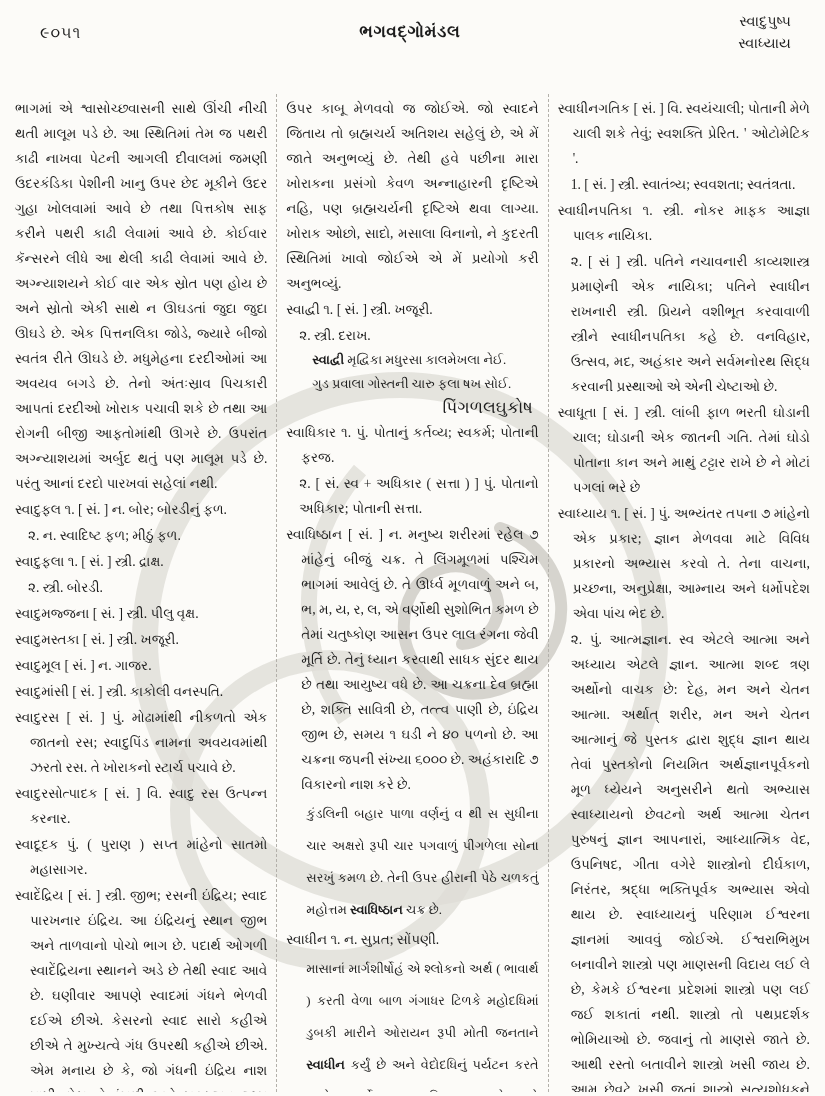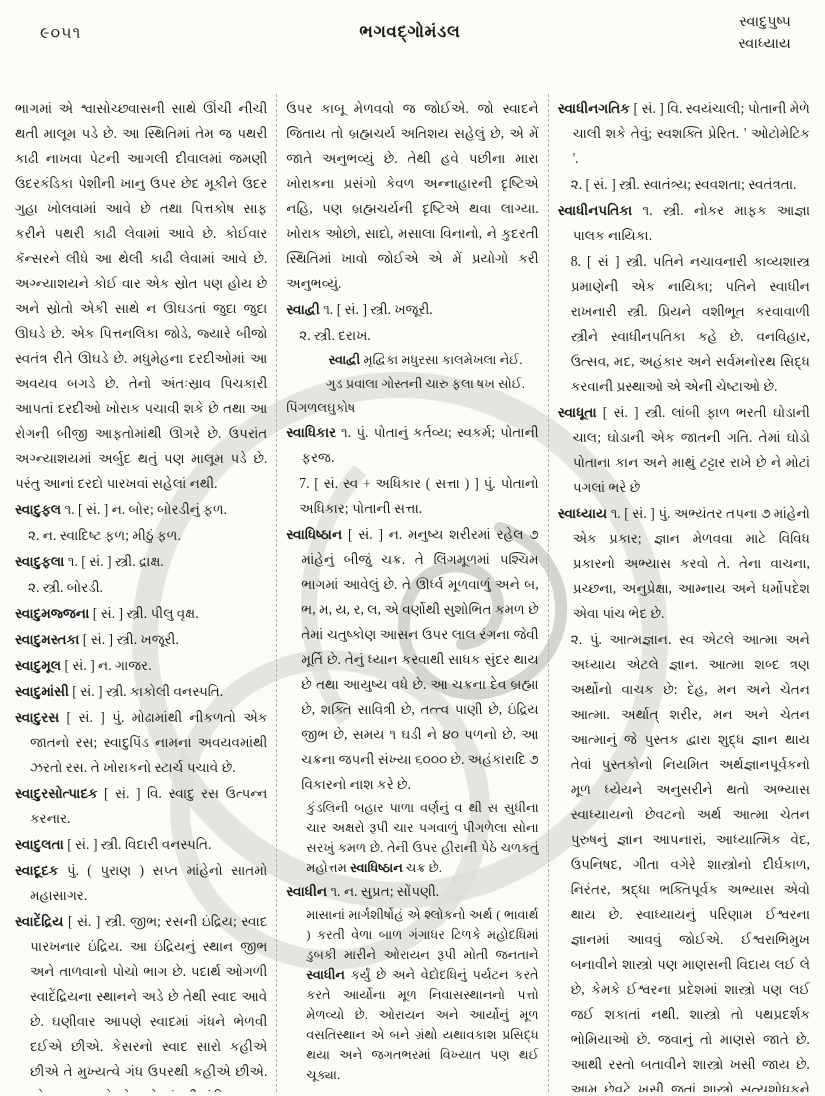--- a/index.html
+++ b/index.html
@@ -36,25 +36,25 @@
     font-size:13.6px;
     line-height:25px;
     text-align:justify;
     overflow:hidden;
   }
   .col + .col{border-left:1px dashed #b3b0aa;}
   
   .blk{margin:0 0 1px 0;}
   .para{text-indent:0;}
   .entry{padding-left:15px;text-indent:-15px;}
-  .hw{font-weight:bold;}
+  .hw{font-weight:normal;}
   .sense{padding-left:13px;}
-  .quote{padding-left:20px;font-size:12.9px;line-height:20px;}
-  .verse{padding-left:26px;font-size:12.9px;line-height:23px;text-align:center;}
-  .cite{text-align:left;font-size:13px;line-height:22px;padding-right:6px;}
+  .quote{padding-left:20px;font-size:12.9px;line-height:32px;}
+  .verse{padding-left:26px;font-size:12.9px;line-height:23px;text-align:left;}
+  .cite{text-align:right;font-size:17px;line-height:22px;padding-right:6px;}
 </style>
 </head>
 <body>
 
 <div id="page">
 
   <svg id="watermark" width="825" height="1096" viewBox="0 0 825 1096" aria-hidden="true">
     <g fill="none" stroke="#dedcd5" stroke-opacity="0.75">
       <circle cx="400" cy="640" r="255" stroke-width="26"></circle>
       <circle cx="330" cy="810" r="150" stroke-width="20"></circle>
@@ -78,42 +78,41 @@
         <div class="blk entry"><b class="hw">સ્વાદુફલ </b>૧. [ સં. ] ન. બોર; બોરડીનું ફળ.</div>
         <div class="blk sense">૨. ન. સ્વાદિષ્ટ ફળ; મીઠું ફળ.</div>
         <div class="blk entry"><b class="hw">સ્વાદુફલા </b>૧. [ સં. ] સ્ત્રી. દ્રાક્ષ.</div>
         <div class="blk sense">૨. સ્ત્રી. બોરડી.</div>
         <div class="blk entry"><b class="hw">સ્વાદુમજ્જના </b>[ સં. ] સ્ત્રી. પીલુ વૃક્ષ.</div>
         <div class="blk entry"><b class="hw">સ્વાદુમસ્તકા </b>[ સં. ] સ્ત્રી. ખજૂરી.</div>
         <div class="blk entry"><b class="hw">સ્વાદુમૂલ </b>[ સં. ] ન. ગાજર.</div>
         <div class="blk entry"><b class="hw">સ્વાદુમાંસી </b>[ સં. ] સ્ત્રી. કાકોલી વનસ્પતિ.</div>
         <div class="blk entry"><b class="hw">સ્વાદુરસ </b>[ સં. ] પું. મોઢામાંથી નીકળતો એક જાતનો રસ; સ્વાદુપિંડ નામના અવયવમાંથી ઝરતો રસ. તે ખોરાકનો સ્ટાર્ચ પચાવે છે.</div>
         <div class="blk entry"><b class="hw">સ્વાદુરસોત્પાદક </b>[ સં. ] વિ. સ્વાદુ રસ ઉત્પન્ન કરનાર.</div>
-        <div class="blk entry"><b class="hw">સ્વાદુલતા </b>[ સં. ] સ્ત્રી. વિદારી વનસ્પતિ.</div>
         <div class="blk entry"><b class="hw">સ્વાદૂદક </b>પું. ( પુરાણ ) સપ્ત માંહેનો સાતમો મહાસાગર.</div>
         <div class="blk entry"><b class="hw">સ્વાદેંદ્રિય </b>[ સં. ] સ્ત્રી. જીભ; રસની ઇંદ્રિય; સ્વાદ પારખનાર ઇંદ્રિય. આ ઇંદ્રિયનું સ્થાન જીભ અને તાળવાનો પોચો ભાગ છે. પદાર્થ ઓગળી સ્વાદેંદ્રિયના સ્થાનને અડે છે તેથી સ્વાદ આવે છે. ઘણીવાર આપણે સ્વાદમાં ગંધને ભેળવી દઈએ છીએ. કેસરનો સ્વાદ સારો કહીએ છીએ તે મુખ્યત્વે ગંધ ઉપરથી કહીએ છીએ. એમ મનાય છે કે, જો ગંધની ઇંદ્રિય નાશ પામી હોય તો ડુંગળી અને સફરજન જીભ ઓળખી શકતી નથી. ગાંધીજી લખે છે કે, બ્રહ્મચર્યનું પાલન કરવું હોય તો સ્વાદેંદ્રિયની</div>
       </div>
     <div class="col">
         <div class="blk para">ઉપર કાબૂ મેળવવો જ જોઈએ. જો સ્વાદને જિતાય તો બ્રહ્મચર્ય અતિશય સહેલું છે, એ મેં જાતે અનુભવ્યું છે. તેથી હવે પછીના મારા ખોરાકના પ્રસંગો કેવળ અન્નાહારની દૃષ્ટિએ નહિ, પણ બ્રહ્મચર્યની દૃષ્ટિએ થવા લાગ્યા. ખોરાક ઓછો, સાદો, મસાલા વિનાનો, ને કુદરતી સ્થિતિમાં ખાવો જોઈએ એ મેં પ્રયોગો કરી અનુભવ્યું.</div>
         <div class="blk entry"><b class="hw">સ્વાદ્વી </b>૧. [ સં. ] સ્ત્રી. ખજૂરી.</div>
         <div class="blk sense">૨. સ્ત્રી. દરાખ.</div>
         <div class="blk verse"><b>સ્વાદ્વી</b> મૃદ્વિકા મધુરસા કાલમેખલા નેઈ.</div>
         <div class="blk verse">ગુડ પ્રવાલા ગોસ્તની ચારુ ફલા ષખ સોઈ.</div>
         <div class="blk cite">પિંગળલઘુકોષ</div>
         <div class="blk entry"><b class="hw">સ્વાધિકાર </b>૧. પું. પોતાનું કર્તવ્ય; સ્વકર્મ; પોતાની ફરજ.</div>
-        <div class="blk sense">7. [ સં. સ્વ + અધિકાર ( સત્તા ) ] પું. પોતાનો અધિકાર; પોતાની સત્તા.</div>
+        <div class="blk sense">૨. [ સં. સ્વ + અધિકાર ( સત્તા ) ] પું. પોતાનો અધિકાર; પોતાની સત્તા.</div>
         <div class="blk entry"><b class="hw">સ્વાધિષ્ઠાન </b>[ સં. ] ન. મનુષ્ય શરીરમાં રહેલ ૭ માંહેનું બીજું ચક્ર. તે લિંગમૂળમાં પશ્ચિમ ભાગમાં આવેલું છે. તે ઊર્ધ્વ મૂળવાળું અને બ, ભ, મ, ય, ર, લ, એ વર્ણોથી સુશોભિત કમળ છે તેમાં ચતુષ્કોણ આસન ઉપર લાલ રંગના જેવી મૂર્તિ છે. તેનું ધ્યાન કરવાથી સાધક સુંદર થાય છે તથા આયુષ્ય વધે છે. આ ચક્રના દેવ બ્રહ્મા છે, શક્તિ સાવિત્રી છે, તત્ત્વ પાણી છે, ઇંદ્રિય જીભ છે, સમય ૧ ઘડી ને ૪૦ પળનો છે. આ ચક્રના જપની સંખ્યા ૬૦૦૦ છે. અહંકારાદિ ૭ વિકારનો નાશ કરે છે.</div>
         <div class="blk quote">કુંડલિની બહાર પાળા વર્ણનું વ થી સ સુધીના ચાર અક્ષરો રૂપી ચાર પગવાળું પીગળેલા સોના સરખું કમળ છે. તેની ઉપર હીરાની પેઠે ચળકતું મહોત્તમ <b>સ્વાધિષ્ઠાન</b> ચક્ર છે.</div>
         <div class="blk entry"><b class="hw">સ્વાધીન </b>૧. ન. સુપ્રત; સોંપણી.</div>
         <div class="blk quote">માસાનાં માર્ગશીર્ષોહં એ શ્લોકનો અર્થ ( ભાવાર્થ ) કરતી વેળા બાળ ગંગાધર ટિળકે મહોદધિમાં ડુબકી મારીને ઓરાયન રૂપી મોતી જનતાને <b>સ્વાધીન</b> કર્યું છે અને વેદોદધિનું પર્યટન કરતે કરતે આર્યોના મૂળ નિવાસસ્થાનનો પત્તો મેળવ્યો છે. ઓરાયન અને આર્યોનું મૂળ વસતિસ્થાન એ બને ગ્રંથો યથાવકાશ પ્રસિદ્ધ થયા અને જગતભરમાં વિખ્યાત પણ થઈ ચૂક્યા.</div>
       </div>
     <div class="col">
         <div class="blk entry"><b class="hw">સ્વાધીનગતિક </b>[ સં. ] વિ. સ્વયંચાલી; પોતાની મેળે ચાલી શકે તેવું; સ્વશક્તિ પ્રેરિત. ' ઓટોમેટિક '.</div>
-        <div class="blk sense">૨. [ સં. ] સ્ત્રી. સ્વાતંત્ર્ય; સ્વવશતા; સ્વતંત્રતા.</div>
+        <div class="blk sense">1. [ સં. ] સ્ત્રી. સ્વાતંત્ર્ય; સ્વવશતા; સ્વતંત્રતા.</div>
         <div class="blk entry"><b class="hw">સ્વાધીનપતિકા </b>૧. સ્ત્રી. નોકર માફક આજ્ઞા પાલક નાયિકા.</div>
-        <div class="blk sense">8. [ સં ] સ્ત્રી. પતિને નચાવનારી કાવ્યશાસ્ત્ર પ્રમાણેની એક નાયિકા; પતિને સ્વાધીન રાખનારી સ્ત્રી. પ્રિયને વશીભૂત કરવાવાળી સ્ત્રીને સ્વાધીનપતિકા કહે છે. વનવિહાર, ઉત્સવ, મદ, અહંકાર અને સર્વમનોરથ સિદ્ધ કરવાની પ્રસ્થાઓ એ એની ચેષ્ટાઓ છે.</div>
+        <div class="blk sense">૨. [ સં ] સ્ત્રી. પતિને નચાવનારી કાવ્યશાસ્ત્ર પ્રમાણેની એક નાયિકા; પતિને સ્વાધીન રાખનારી સ્ત્રી. પ્રિયને વશીભૂત કરવાવાળી સ્ત્રીને સ્વાધીનપતિકા કહે છે. વનવિહાર, ઉત્સવ, મદ, અહંકાર અને સર્વમનોરથ સિદ્ધ કરવાની પ્રસ્થાઓ એ એની ચેષ્ટાઓ છે.</div>
         <div class="blk entry"><b class="hw">સ્વાધૂતા </b>[ સં. ] સ્ત્રી. લાંબી ફાળ ભરતી ઘોડાની ચાલ; ઘોડાની એક જાતની ગતિ. તેમાં ઘોડો પોતાના કાન અને માથું ટટ્ટાર રાખે છે ને મોટાં પગલાં ભરે છે</div>
         <div class="blk entry"><b class="hw">સ્વાધ્યાય </b>૧. [ સં. ] પું. અભ્યંતર તપના ૭ માંહેનો એક પ્રકાર; જ્ઞાન મેળવવા માટે વિવિધ પ્રકારનો અભ્યાસ કરવો તે. તેના વાચના, પ્રચ્છના, અનુપ્રેક્ષા, આમ્નાય અને ધર્મોપદેશ એવા પાંચ ભેદ છે.</div>
         <div class="blk sense">૨. પું. આત્મજ્ઞાન. સ્વ એટલે આત્મા અને અધ્યાય એટલે જ્ઞાન. આત્મા શબ્દ ત્રણ અર્થોનો વાચક છે: દેહ, મન અને ચેતન આત્મા. અર્થાત્ શરીર, મન અને ચેતન આત્માનું જે પુસ્તક દ્વારા શુદ્ધ જ્ઞાન થાય તેવાં પુસ્તકોનો નિયમિત અર્થજ્ઞાનપૂર્વકનો મૂળ ધ્યેયને અનુસરીને થતો અભ્યાસ સ્વાધ્યાયનો છેવટનો અર્થ આત્મા ચેતન પુરુષનું જ્ઞાન આપનારાં, આધ્યાત્મિક વેદ, ઉપનિષદ, ગીતા વગેરે શાસ્ત્રોનો દીર્ઘકાળ, નિરંતર, શ્રદ્ધા ભક્તિપૂર્વક અભ્યાસ એવો થાય છે. સ્વાધ્યાયનું પરિણામ ઈશ્વરના જ્ઞાનમાં આવવું જોઈએ. ઈશ્વરાભિમુખ બનાવીને શાસ્ત્રો પણ માણસની વિદાય લઈ લે છે, કેમકે ઈશ્વરના પ્રદેશમાં શાસ્ત્રો પણ લઈ જઈ શકાતાં નથી. શાસ્ત્રો તો પથપ્રદર્શક ભોમિયાઓ છે. જવાનું તો માણસે જાતે છે. આથી રસ્તો બતાવીને શાસ્ત્રો ખસી જાય છે. આમ છેવટે ખસી જતાં શાસ્ત્રો સત્યશોધકને ઈશ્વરનું નામ બતાવી નિવૃત્ત થાય છે. એ નામ છે ૐ.</div>
       </div>
   </div>
 
 </div>
 
 </body></html>

